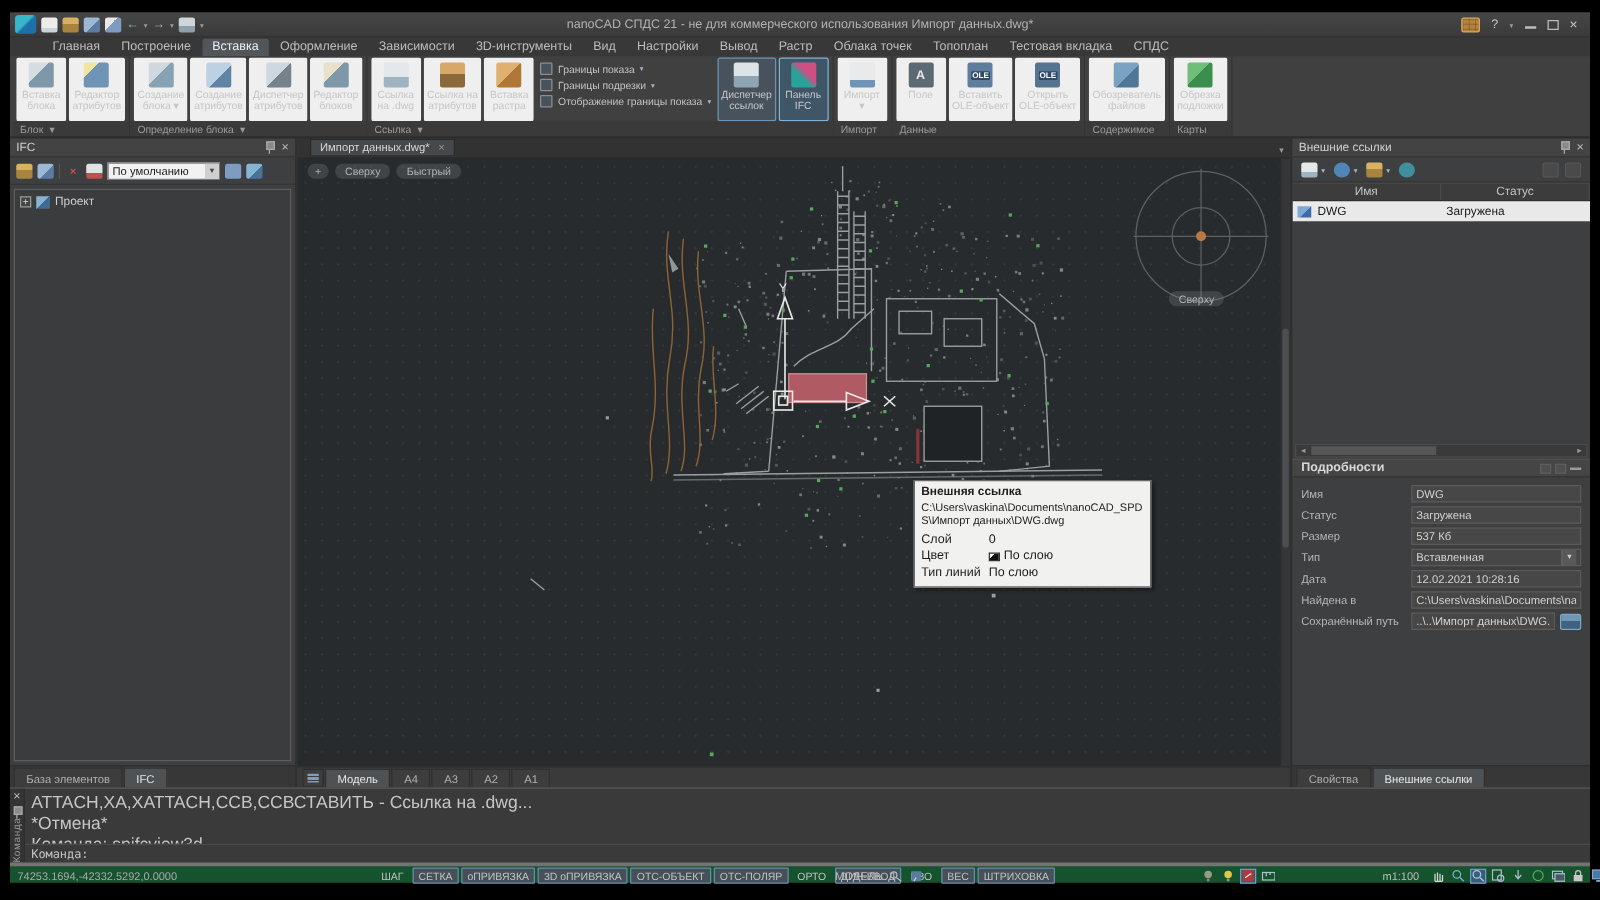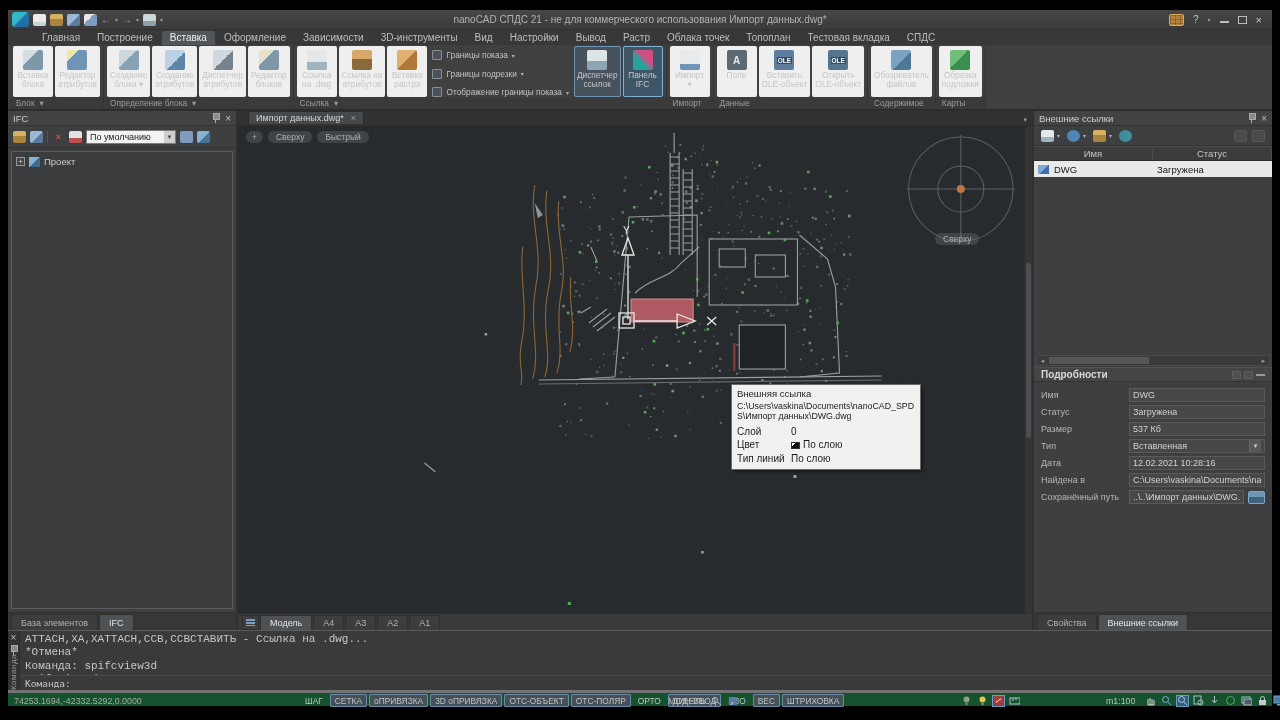--- a/index.html
+++ b/index.html
@@ -55,21 +55,21 @@
   .i-raster-insert{background:linear-gradient(135deg,#e0b070 50%,#b07838 50%)}
   .i-xref-manager{background:linear-gradient(180deg,#dde4e8 55%,#8fa5b4 55%)}
   .i-ifc-panel{background:linear-gradient(45deg,#27a39a 40%,#cf4f82 60%)}
   .i-import{background:linear-gradient(180deg,#e8eaec 70%,#6f94b5 70%)}
   .i-field{background:#5c6a74;color:#e8e8e8;font-size:10px;font-weight:bold}
   .i-ole-insert{background:#5f7e9e}
   .i-ole-open{background:#54748f}
   .i-file-browser{background:linear-gradient(135deg,#79a3c0 55%,#4f7896 55%)}
   .i-map-underlay{background:linear-gradient(135deg,#5fae69 55%,#2f7e42 55%)}
   .i-map-clip{background:linear-gradient(135deg,#6fbe79 45%,#3a8e4e 45%)}
-  .rchecks{display:flex;flex-direction:column;gap:3px;padding:4px 4px 0;justify-content:space-between}
+  .rchecks{display:flex;flex-direction:column;gap:3px;padding:4px 4px 0;justify-content:flex-start}
   .rcheck{display:flex;align-items:center;gap:4px;font-size:8.3px;color:#c2c2c2;white-space:nowrap}
   .cbx{width:10px;height:10px;border:1px solid #8a8f93;background:#49525a;border-radius:1px;flex:none}
   .rcheck .dd{font-size:6px;color:#9fb6c8}
   .rlinks{display:flex;flex-direction:column;gap:3px;padding:4px 3px 0}
   .rlink{display:flex;align-items:center;gap:4px;font-size:8.3px;white-space:nowrap}
   .lico{width:11px;height:11px;border-radius:2px;flex:none}
   .li-update-field{background:#8fb0cc}
   .li-update-links{background:#7fa0c4}
   .li-hyperlink{background:#58a060;border-radius:50%}
 
@@ -111,21 +111,21 @@
   .canvaswrap{flex:1;display:flex;min-height:0;position:relative}
   .canvas{flex:1;position:relative;background:#282b2d;background-image:radial-gradient(#33383a 0.8px,transparent 0.9px);background-size:13px 13px;min-width:0;overflow:hidden}
   .plan{position:absolute;left:0;top:0;width:100%;height:100%}
   .vscroll{width:8px;flex:none;background:#353637;border-left:1px solid #2c2c2c;position:relative}
   .vthumb{position:absolute;left:1px;right:1px;top:28%;height:36%;background:#4c4f51;border-radius:2px}
   .pills{position:absolute;left:8px;top:4px;display:flex;gap:5px;z-index:3}
   .pill{background:rgba(130,134,138,.28);color:#b0b4b6;font-size:8.5px;padding:1px 8px;border-radius:8px;white-space:nowrap}
   .pill.rnd{padding:1px 6px}
   .compasslbl{position:absolute;left:697px;top:106px;z-index:3}
   .tooltip{position:absolute;left:493px;top:257px;width:190px;background:#f1f1ef;border:1px solid #6a6a6a;box-shadow:2px 2px 3px rgba(0,0,0,.45);padding:3px 5px 4px;color:#1c1c1c;z-index:4}
-  .tt-title{font-size:9.5px;font-weight:normal;margin-bottom:2px}
+  .tt-title{font-size:9.5px;font-weight:bold;margin-bottom:2px}
   .tt-path{font-size:8.8px;line-height:1.18;word-break:break-all;margin-bottom:3px}
   .tt-row{display:flex;align-items:center;font-size:10px;line-height:1.35}
   .tt-row .l{width:54px;flex:none}
   .swatch{width:9px;height:7px;background:linear-gradient(135deg,#fff 28%,#101010 30%);border:1px solid #333;display:inline-block;margin-right:3px}
   .sheettabs{height:17px;flex:none;background:#3a3a3a;border-top:1px solid #2e2e2e;display:flex;align-items:stretch;padding:1px 0 0 4px;gap:1px}
   .sheetlist{width:17px;display:flex;align-items:center;justify-content:center;border:1px solid #2f2f2f;background:#3d3d3d}
   .sheetlist i{display:block;width:9px;height:7px;background:linear-gradient(#7d9cc0 2px,transparent 2px,transparent 3px,#7d9cc0 3px,#7d9cc0 5px,transparent 5px,transparent 6px,#7d9cc0 6px)}
 
   
   .rpanel{width:240px;flex:none;background:#3e3f40;border-left:2px solid #303030;display:flex;flex-direction:column}
@@ -158,21 +158,21 @@
   .fval{flex:1;height:14px;background:#474747;border:1px solid #5a5a5a;font-size:9px;color:#d2d2d2;display:flex;align-items:center;padding:0 3px;overflow:hidden;white-space:nowrap;min-width:0}
   .fval .vtxt{overflow:hidden;white-space:nowrap}
   .fval .dd{margin-left:auto;width:12px;height:12px;background:#585858;border-left:1px solid #666;display:flex;align-items:center;justify-content:center;font-size:6px;color:#ccc;flex:none}
   .fbrowse{width:17px;height:13px;background:linear-gradient(180deg,#6d97b5 45%,#3f6282 45%);border:1px solid #7da7c5;border-radius:2px;flex:none}
   .rfill{flex:1;min-height:0}
 
   
   .cmd{height:60px;flex:none;background:#3a3a3a;border-top:1px solid #5a5a5a;position:relative;display:flex;flex-direction:column}
   .cstrip{position:absolute;left:0;top:0;bottom:0;width:12px;background:#343434;border-right:1px solid #2d2d2d;display:flex;flex-direction:column;align-items:center;padding-top:2px;gap:3px}
   .cstrip .vlabel{writing-mode:vertical-rl;transform:rotate(180deg);font-size:8px;color:#9a9a9a;letter-spacing:.5px}
-  .clines{flex:1;padding:2px 4px 0 17px;font-family:Liberation Mono, monospace;font-size:11px;line-height:1.22;color:#c6c6c6;overflow:hidden}
+  .clines{flex:1;padding:2px 4px 0 17px;font-family:Liberation Sans, sans-serif;font-size:14px;line-height:1.22;color:#c6c6c6;overflow:hidden}
   .cprompt{height:15px;flex:none;border-top:1px solid #4a4a4a;display:flex;align-items:center;padding-left:17px;font-family:"DejaVu Sans Mono",monospace;font-size:9.5px;color:#c6c6c6}
 
   
   .statusbar{height:16px;flex:none;background:#14532d;border-top:3px solid #737373;position:relative;font-size:9px;color:#bdbdbd}
   .coords{position:absolute;left:6px;top:3px;font-size:8.8px;color:#a9a9a9;white-space:nowrap}
   .toggles{position:absolute;left:292px;top:1px;display:flex;gap:2px}
   .sbtn{padding:0 4px;height:13px;display:flex;align-items:center;border:1px solid transparent;border-radius:1px;font-size:8.4px;color:#c2c2c2;white-space:nowrap}
   .sbtn.active{border-color:#6a8ca8;background:#455058}
   .modelgrp{position:absolute;left:660px;top:1px;display:flex;align-items:center;gap:4px;height:13px}
   .bulbgrp{position:absolute;left:952px;top:1px;display:flex;align-items:center;gap:3px;height:13px}

